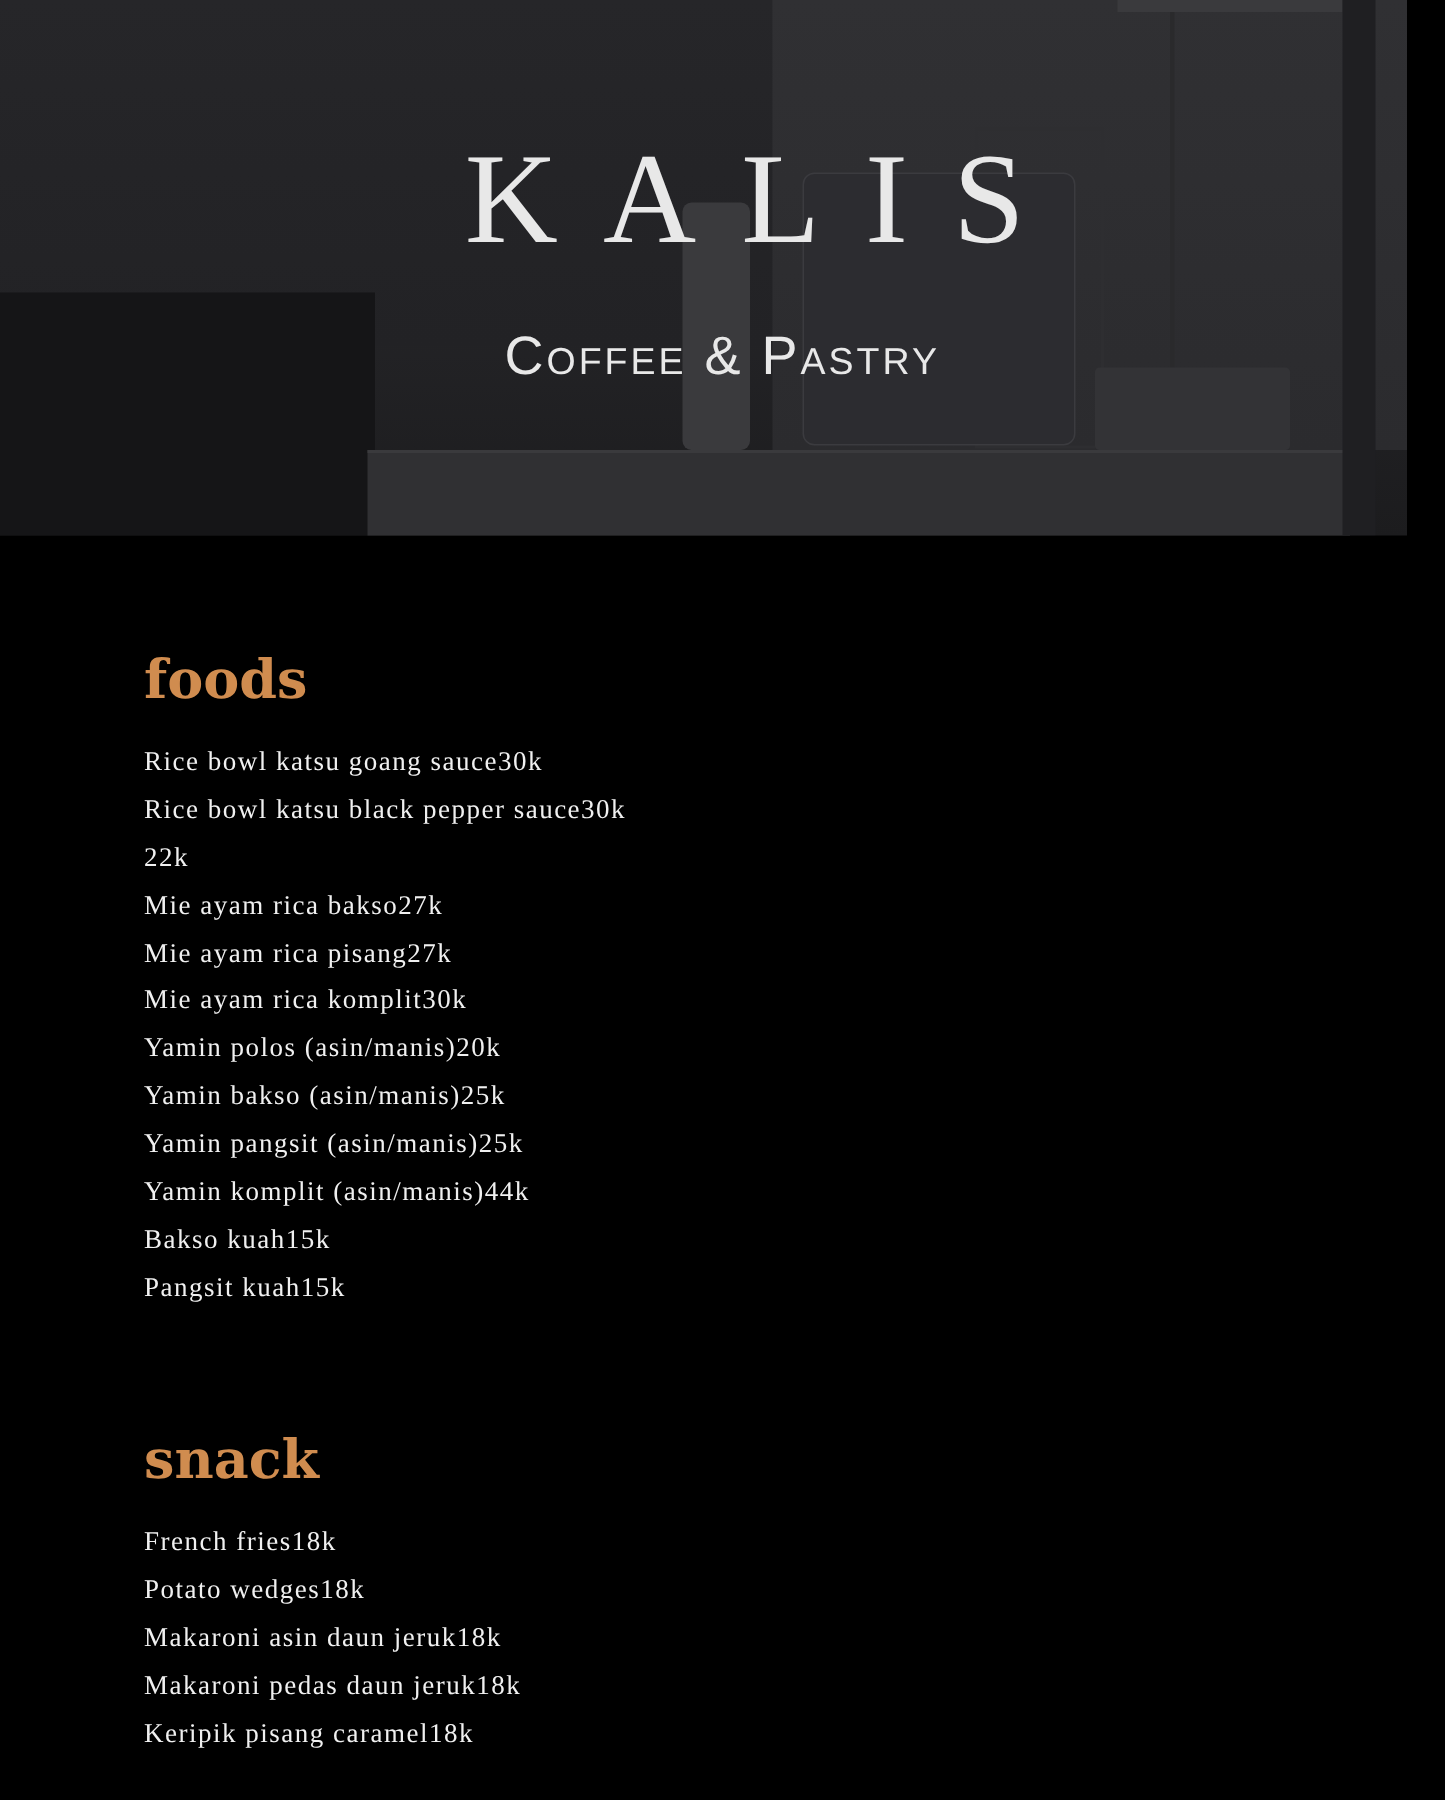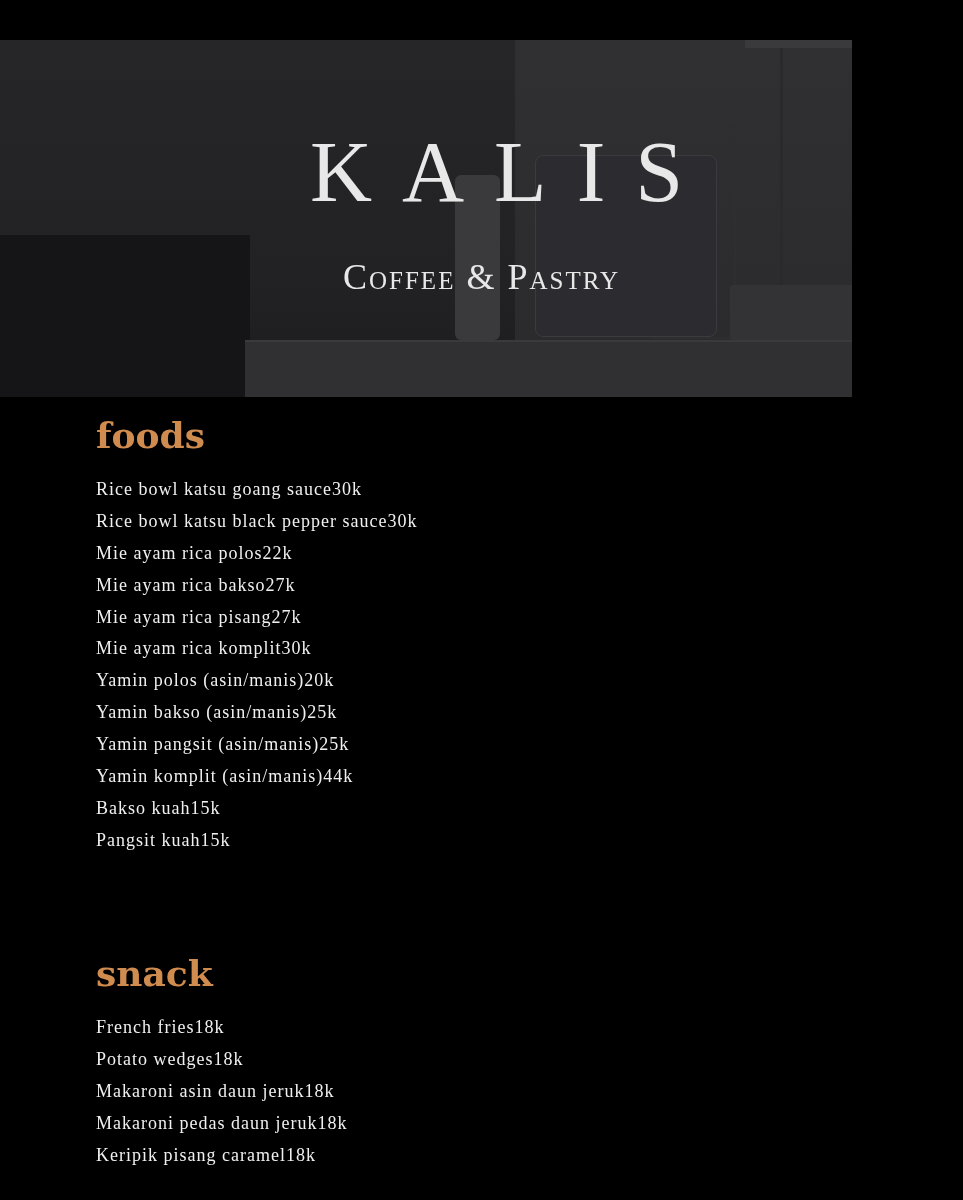--- a/index.html
+++ b/index.html
@@ -1,31 +1,31 @@
 <!DOCTYPE html>
 <html><head>
 <meta charset="utf-8">
 <style>
   html, body { margin:0; padding:0; }
   body { width:963px; height:1200px; background:#000; overflow:hidden; font-family:"Liberation Serif","DejaVu Serif",serif; }
-  .hero { position:relative; width:852px; height:357px; background:linear-gradient(180deg,#2a2a2d 0%,#242427 55%,#1c1c1e 100%); overflow:hidden;margin-top:40px; }
+  .hero { position:relative; width:938px; height:357px; background:linear-gradient(180deg,#2a2a2d 0%,#242427 55%,#1c1c1e 100%); overflow:hidden; }
   .hero .wall-left { position:absolute; left:0; top:0; width:515px; height:230px; background:linear-gradient(180deg,#262629,#222225); }
   .hero .wall-right { position:absolute; left:515px; top:0; width:448px; height:300px; background:linear-gradient(180deg,#303033,#2b2b2e); }
   .hero .pillar { position:absolute; left:895px; top:0; width:22px; height:357px; background:#1f1f22; }
   .hero .counter { position:absolute; left:245px; top:300px; width:655px; height:57px; background:#303033; border-top:2px solid #3a3a3d; }
   .hero .shelf-dark { position:absolute; left:0; top:195px; width:250px; height:162px; background:#151517; }
   .hero .machine { position:absolute; left:535px; top:115px; width:180px; height:180px; background:#2c2c30; border-radius:8px; border:1px solid #3b3b3f; }
   .hero .grinder { position:absolute; left:455px; top:135px; width:45px; height:165px; background:#3a3a3d; border-radius:6px; }
   .hero .rack { position:absolute; left:650px; top:85px; width:82px; height:210px; border:2px solid #2e2e31; }
   .hero .lamp { position:absolute; left:745px; top:0; width:150px; height:8px; background:#3a3a3d; }
   .hero .pole { position:absolute; left:780px; top:8px; width:3px; height:290px; background:#2a2a2c; }
   .hero .cups { position:absolute; left:730px; top:245px; width:130px; height:55px; background:#333336; border-radius:3px; }
   .brand { position:absolute; left:0; width:963px; text-align:center; color:#e8e8e8; }
   .brand-title { top:82px; font-size:86px; letter-spacing:30px; font-family:"Liberation Serif",serif; font-weight:normal; padding-left:30px; }
-  .brand-sub { top:216px; font-size:36px; letter-spacing:2px; font-variant:small-caps; font-family:Liberation Serif, serif; }
+  .brand-sub { top:216px; font-size:36px; letter-spacing:2px; font-variant:small-caps; font-family:Liberation Sans, sans-serif; }
   .menu { position:absolute; left:96px; width:397px; }
   .section-title { color:#d08c4f; font-size:36px; font-family:"DejaVu Serif",serif; margin:0; line-height:40px; height:40px; }
   .item { display:flex; justify-content:flex-start; align-items:baseline; color:#f0f0f0; font-size:18px; letter-spacing:1px; height:31.9px; line-height:31.9px; }
   .item .name { white-space:nowrap; }
   .item .price { white-space:nowrap; }
 </style>
 </head>
 <body>
 
 <div class="hero">
@@ -37,33 +37,32 @@
   <div class="rack"></div>
   <div class="machine"></div>
   <div class="grinder"></div>
   <div class="cups"></div>
   <div class="counter"></div>
   <div class="pillar"></div>
   <div class="brand brand-title">KALIS</div>
   <div class="brand brand-sub">Coffee &amp; Pastry</div>
 </div>
 
-<div class="menu" style="top:415px;">
+<div class="menu" style="top:433px;">
   <h2 class="section-title">foods</h2>
   <div style="height:19px"></div>
   <div class="item">
       <span class="name">Rice bowl katsu goang sauce</span>
       <span class="price">30k</span>
     </div>
   <div class="item">
       <span class="name">Rice bowl katsu black pepper sauce</span>
       <span class="price">30k</span>
     </div>
   <div class="item">
-      <span class="name">Mie ayam rica polos</span>
       <span class="price">22k</span>
     </div>
   <div class="item">
       <span class="name">Mie ayam rica bakso</span>
       <span class="price">27k</span>
     </div>
   <div class="item">
       <span class="name">Mie ayam rica pisang</span>
       <span class="price">27k</span>
     </div>

